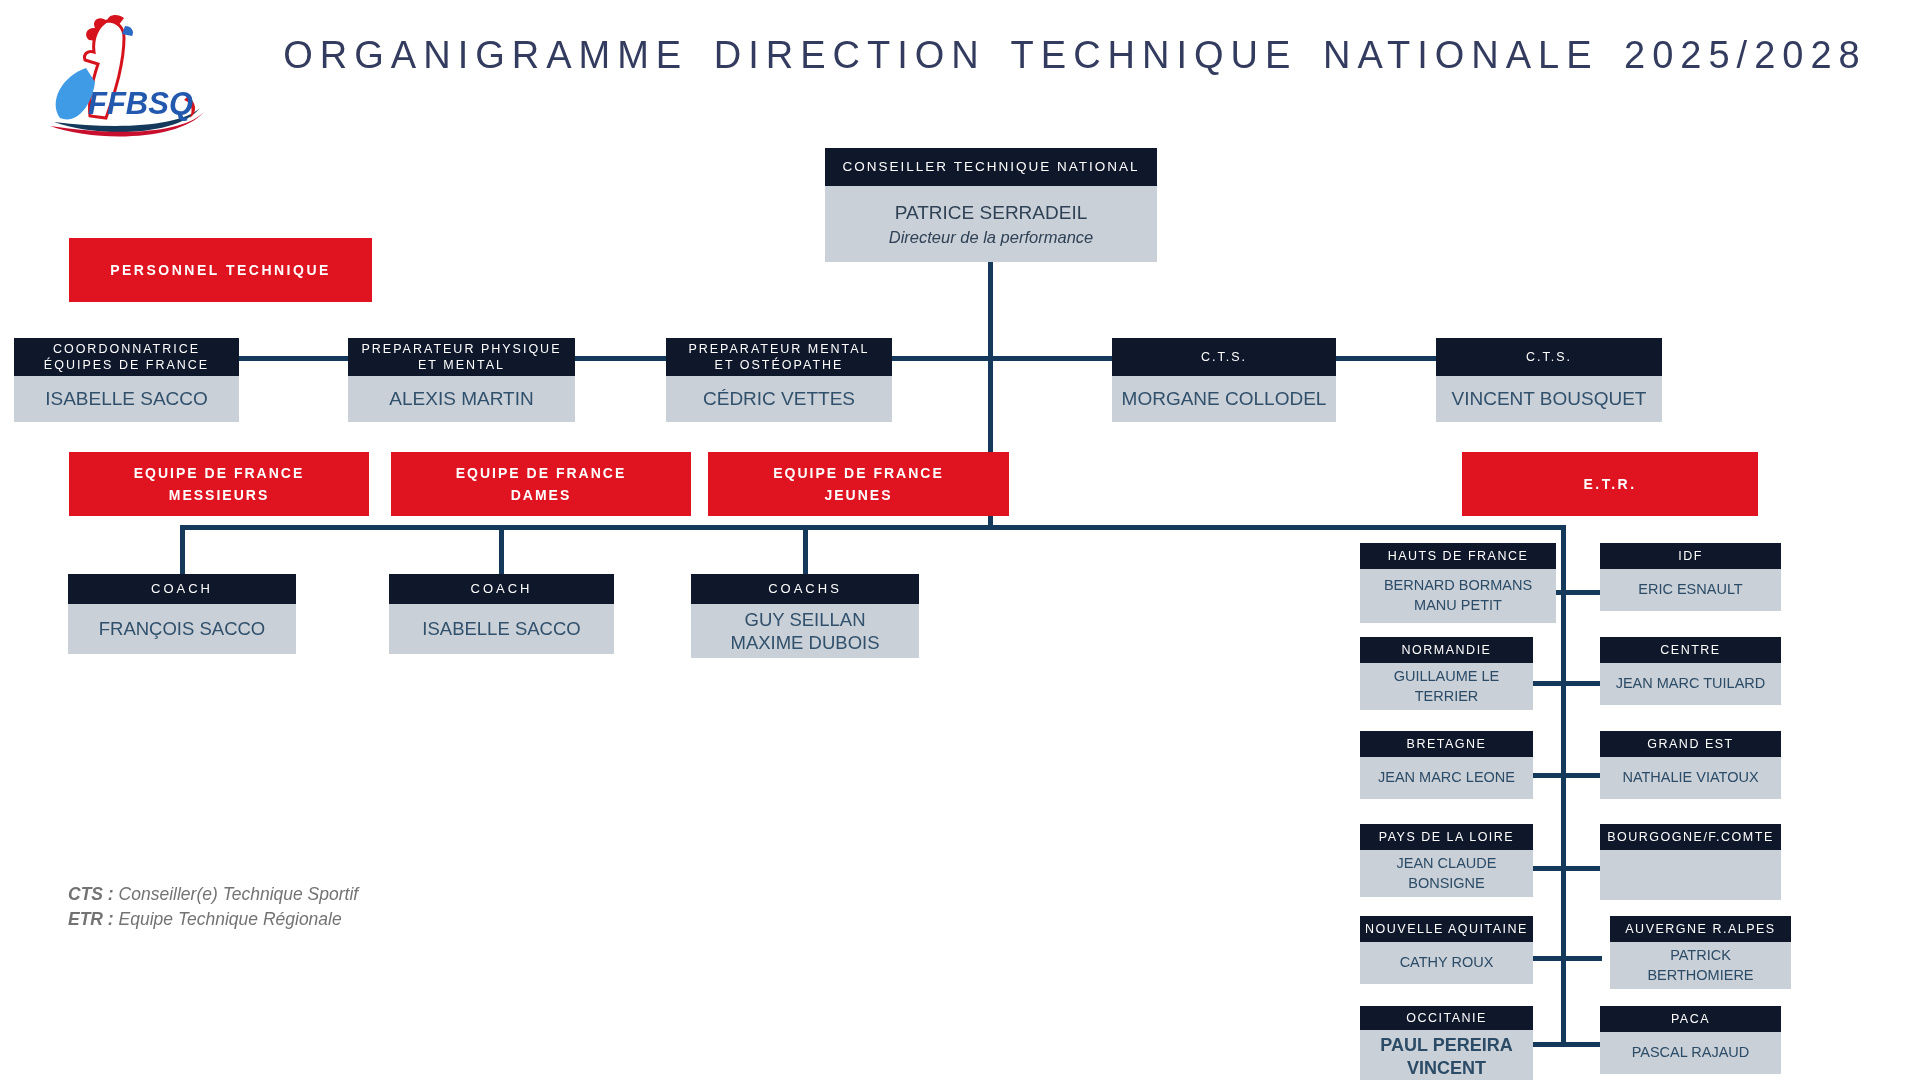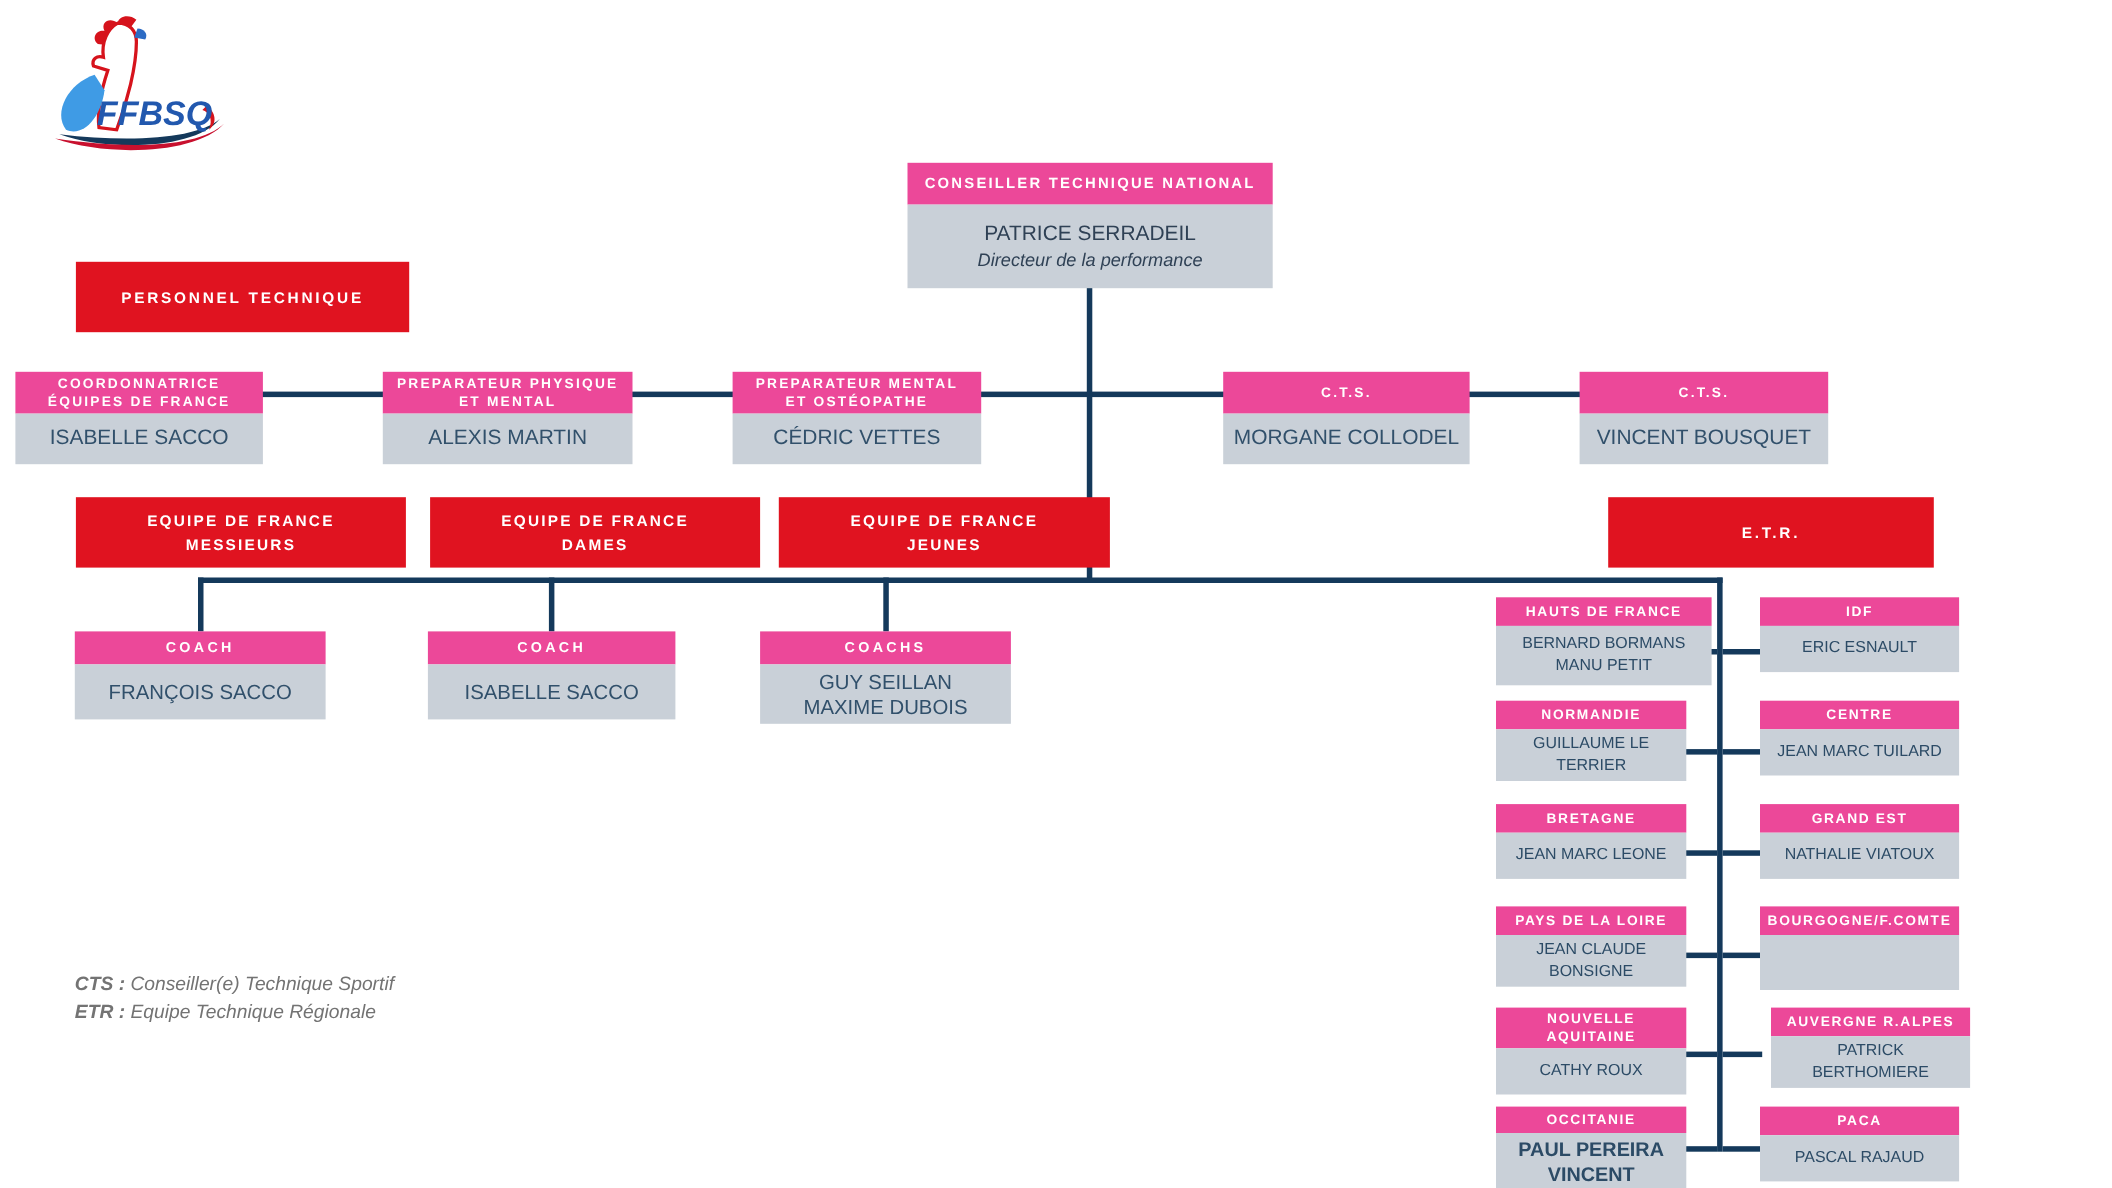--- a/index.html
+++ b/index.html
@@ -2,21 +2,21 @@
 <html><head>
 <meta charset="utf-8">
 <style>
   html,body{margin:0;padding:0;background:#ffffff;}
   .canvas{position:relative;width:1920px;height:1080px;background:#ffffff;overflow:hidden;
           font-family:"Liberation Sans", sans-serif;}
   .title{position:absolute;left:235px;right:5px;top:34px;text-align:center;
          font-size:38px;font-weight:400;letter-spacing:7px;word-spacing:8px;color:#333C5E;}
   
   .node{position:absolute;z-index:2;text-align:center;box-sizing:border-box;}
-  .hdr{background:#ec4899;color:#ffffff;font-weight:bold;font-size:12.5px;letter-spacing:2px;
+  .hdr{background:#0f172a;color:#ffffff;font-weight:normal;font-size:12.5px;letter-spacing:2px;
        line-height:1.3;display:flex;align-items:center;justify-content:center;
        min-height:38px;padding:2px 6px;white-space:pre-line;box-sizing:border-box;}
   .bdy{background:#C9D0D8;color:#31506B;font-size:19px;line-height:1.25;display:flex;
        flex-direction:column;align-items:center;justify-content:center;
        min-height:46px;padding:4px 6px;white-space:pre-line;box-sizing:border-box;}
   .root .hdr{font-size:13.5px;min-height:38px;}
   .root .bdy{min-height:76px;color:#2F4155;}
   .root .role{font-style:italic;font-size:16.5px;margin-top:2px;}
   .coach .hdr{min-height:30px;letter-spacing:3px;font-size:13px;}
   .coach .bdy{min-height:50px;font-size:18.5px;}
@@ -49,20 +49,21 @@
       <path d="M79 9 C70 14 64 26 66 40 C60 38 55 42 57 48 L70 52 C64 70 60 88 62 104 L78 106 C88 80 96 48 96 26 C96 16 90 9 79 9 Z" fill="#ffffff" stroke="#D6131C" stroke-width="3"></path>
       <path d="M97 14 C103 14 107 19 104 24 L94 22 Z" fill="#2C6BC4"></path>
       <path d="M58 56 C34 64 20 90 32 106 C48 113 64 94 67 70 Z" fill="#3F9BE5"></path>
       <path d="M26 110 C70 126 150 124 172 96 C152 114 92 118 26 110 Z" fill="#14395B"></path>
       <path d="M22 114 C70 131 152 128 176 100 C154 122 90 124 22 114 Z" fill="#C8102E"></path>
       <path d="M160 84 C168 90 170 100 162 106 C166 96 162 90 156 88 Z" fill="#D6131C"></path>
       <text x="60" y="102" font-family="Liberation Sans, sans-serif" font-size="31" font-weight="bold" font-style="italic" fill="#2258AE">FFBSQ</text>
     </svg>
   </div>
 
+  <div class="title">ORGANIGRAMME DIRECTION TECHNIQUE NATIONALE 2025/2028</div>
 
   <div class="line" style="left:110px;top:356px;width:1430px;height:5px;"></div>
   <div class="line" style="left:988px;top:259px;width:5px;height:271px;"></div>
   <div class="line" style="left:180px;top:525px;width:1386px;height:5px;"></div>
   <div class="line" style="left:180px;top:525px;width:5px;height:49px;"></div>
   <div class="line" style="left:499px;top:525px;width:5px;height:49px;"></div>
   <div class="line" style="left:803px;top:525px;width:5px;height:49px;"></div>
   <div class="line" style="left:1561px;top:525px;width:5px;height:522px;"></div>
   <div class="line" style="left:1525px;top:590px;width:36px;height:5px;"></div>
   <div class="line" style="left:1566px;top:590px;width:36px;height:5px;"></div>

